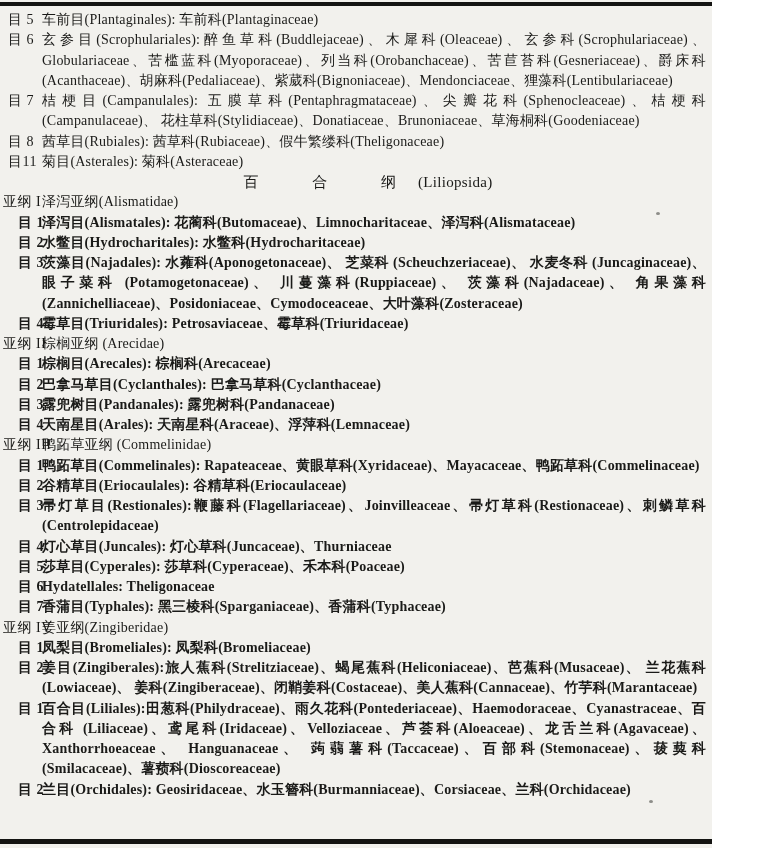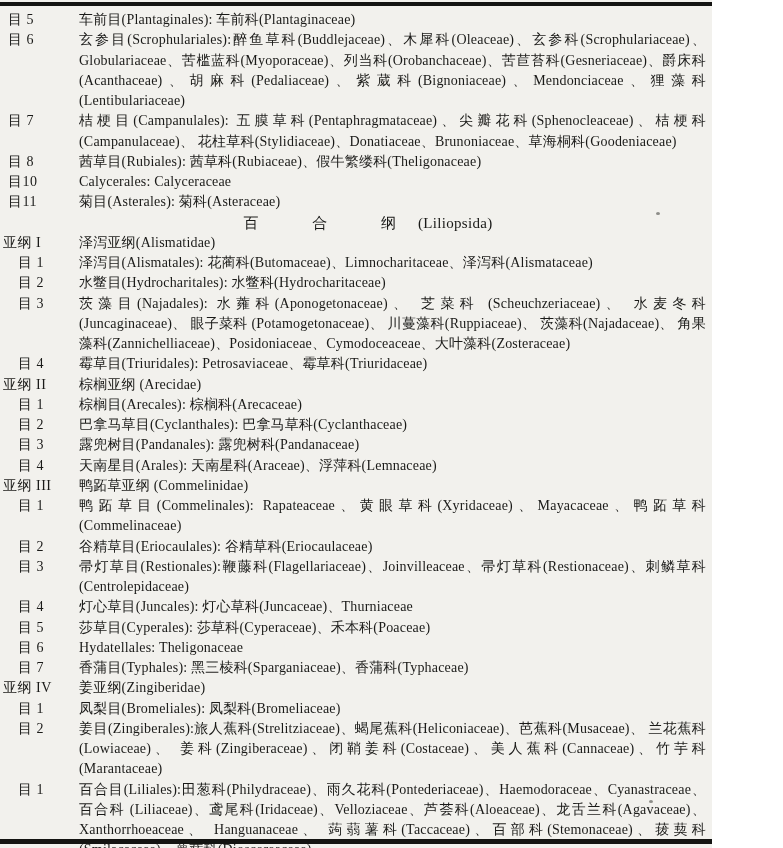--- a/index.html
+++ b/index.html
@@ -31,27 +31,26 @@
     display:flex;align-items:flex-start;
     font-size:14px;line-height:20.25px;
   }
   .row .lab{
     flex:0 0 auto;white-space:pre;letter-spacing:0.5px;
   }
   .row .txt{
     flex:1 1 auto;display:block;
     text-align:justify;text-align-last:left;
     letter-spacing:0.2px;
-    margin-left:37px;
   }
   .row.order-top{padding-left:8px;}
   .row.order-top .lab{width:34px;}
   .row.subclass{padding-left:3px;align-items:center;}
   .row.subclass .lab{width:39px;}
-  .row.order-sub{padding-left:18px;}
+  .row.order-sub{padding-left:18px;font-weight:bold;}
   .row.order-sub .lab{width:24px;}
   .heading{
     font-size:15px;line-height:20.25px;
     text-align:center;
     padding-left:30px;
   }
   .heading-cn{
     word-spacing:46px;
     letter-spacing:2px;
     margin-top:36px;
@@ -81,24 +80,20 @@
         <span class="lab">目 6</span>
         <span class="txt">玄参目(Scrophulariales):醉鱼草科(Buddlejaceae)、木犀科(Oleaceae)、玄参科(Scrophulariaceae)、 Globulariaceae、苦槛蓝科(Myoporaceae)、列当科(Orobanchaceae)、苦苣苔科(Gesneriaceae)、爵床科(Acanthaceae)、胡麻科(Pedaliaceae)、紫葳科(Bignoniaceae)、Mendonciaceae、狸藻科(Lentibulariaceae)</span>
       </div>
       <div class="row order-top">
         <span class="lab">目 7</span>
         <span class="txt">桔梗目(Campanulales): 五膜草科(Pentaphragmataceae)、尖瓣花科(Sphenocleaceae)、桔梗科(Campanulaceae)、 花柱草科(Stylidiaceae)、Donatiaceae、Brunoniaceae、草海桐科(Goodeniaceae)</span>
       </div>
       <div class="row order-top">
         <span class="lab">目 8</span>
         <span class="txt">茜草目(Rubiales): 茜草科(Rubiaceae)、假牛繁缕科(Theligonaceae)</span>
-      </div>
-      <div class="row order-top">
-        <span class="lab">目10</span>
-        <span class="txt">Calycerales: Calyceraceae</span>
       </div>
       <div class="row order-top">
         <span class="lab">目11</span>
         <span class="txt">菊目(Asterales): 菊科(Asteraceae)</span>
       </div>
       <div class="heading"><span class="heading-cn">百 合 纲</span><span class="heading-en">(Liliopsida)</span></div>
       <div class="row subclass">
         <span class="lab">亚纲 I</span>
         <span class="txt">泽泻亚纲(Alismatidae)</span>
       </div>

